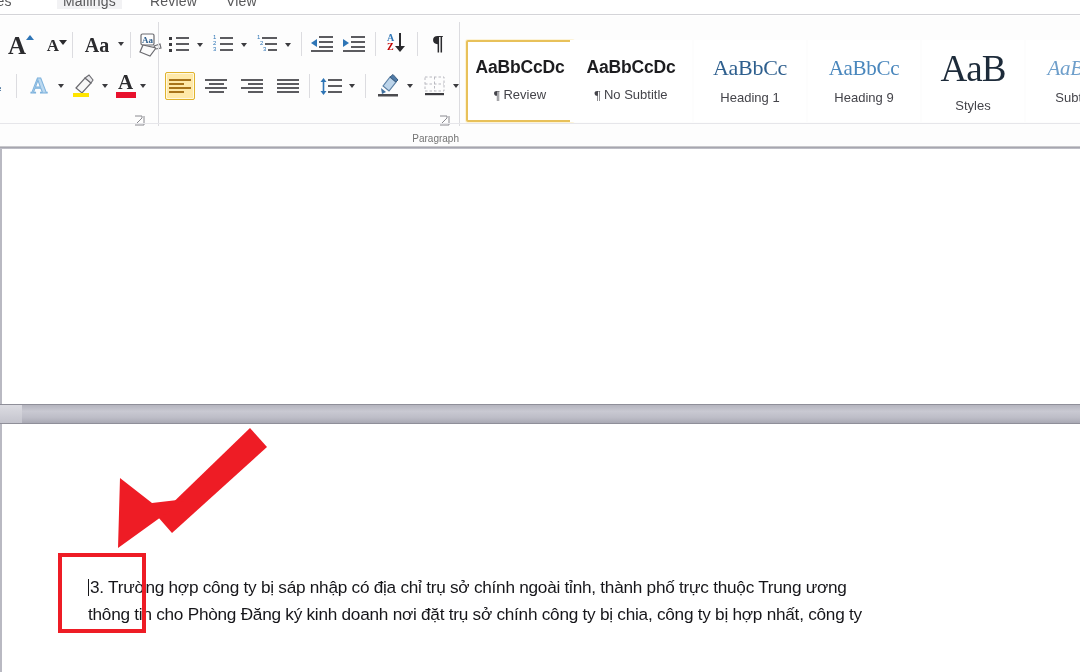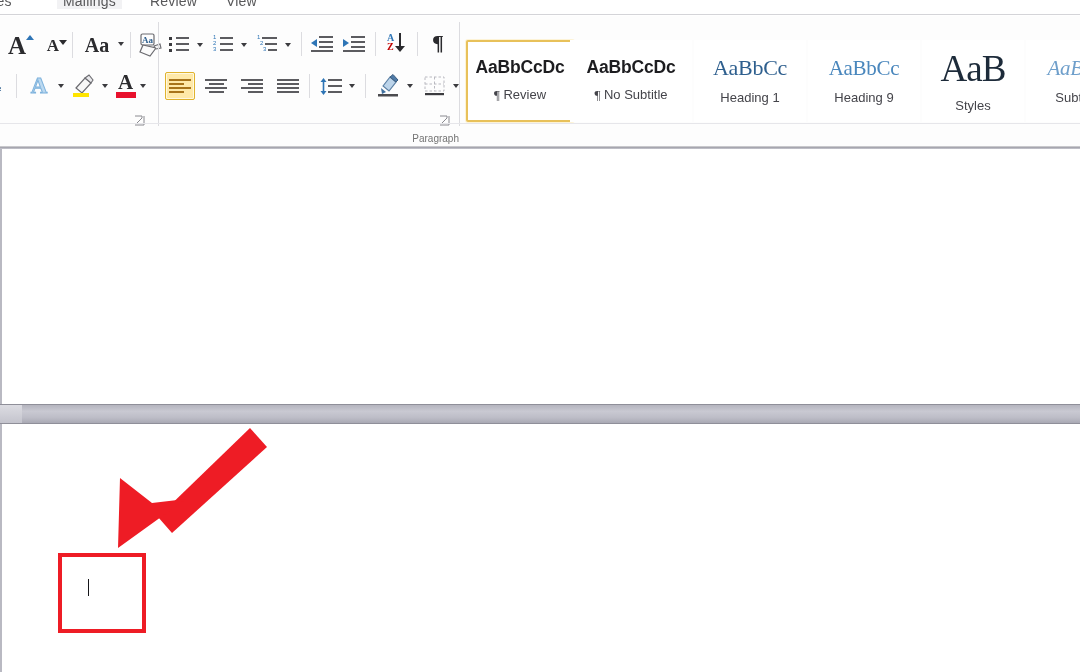--- a/index.html
+++ b/index.html
@@ -519,21 +519,22 @@
   </div>
 
   <div class="docarea">
     <div class="page-top-shadow"></div>
     <div class="page-white-1"></div>
     <div class="page-left-edge"></div>
     <div class="page-gap"></div>
     <div class="page-white-2"></div>
 
     <div class="doctext">
-      <div class="ln"><span class="caret-bar"></span></div>
+      <div class="ln"><span class="caret-bar"></span><span>3. Trường hợp công ty bị sáp nhập có địa chỉ trụ sở chính ngoài tỉnh, thành phố trực thuộc Trung ương</span></div>
+      <div class="ln">thông tin cho Phòng Đăng ký kinh doanh nơi đặt trụ sở chính công ty bị chia, công ty bị hợp nhất, công ty</div>
     </div>
   </div>
 
   <div class="anno-box"></div>
 
   <svg class="anno-arrow" viewBox="0 0 170 130">
     <path d="M150 3 L167 22 L72 108 L58 92 Z" fill="#ee1c25"></path>
     <path d="M18 123 L20 53 L52 78 L86 74 Z" fill="#ee1c25"></path>
   </svg>
 

